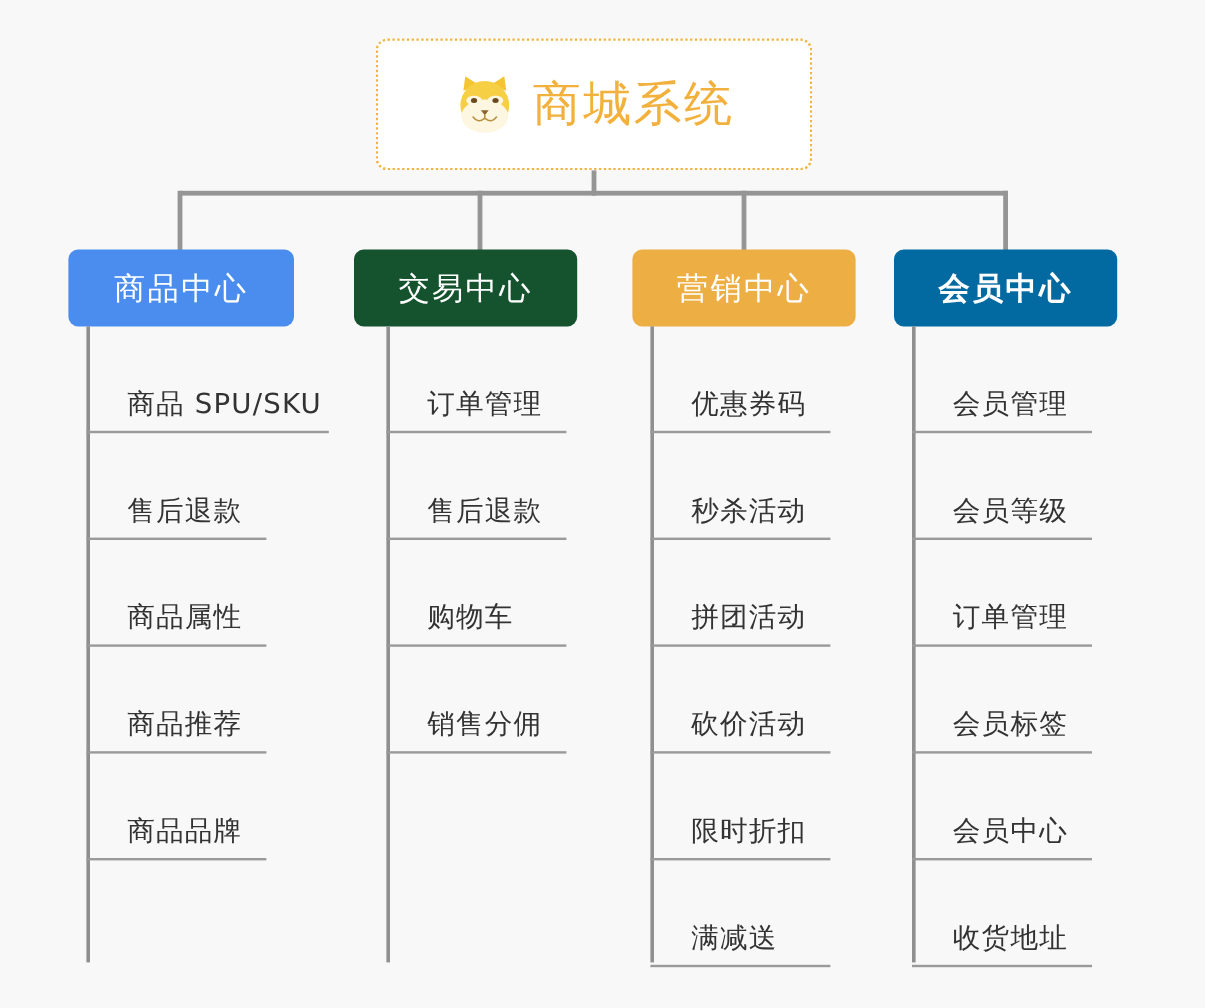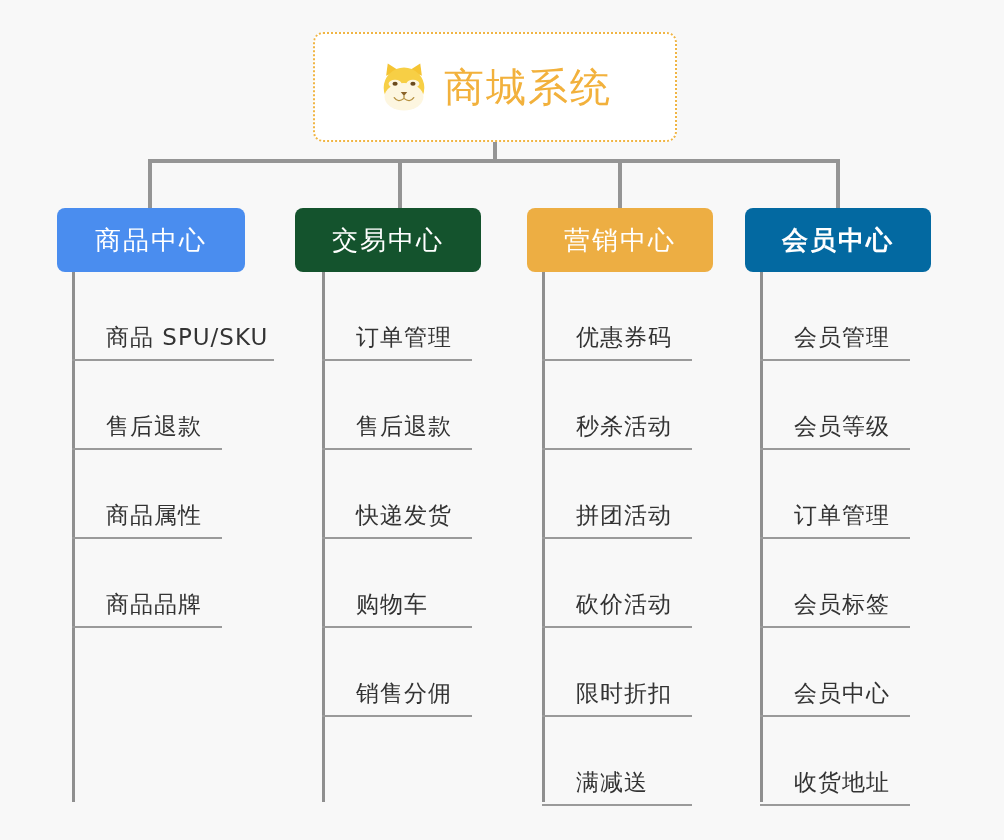--- a/index.html
+++ b/index.html
@@ -168,41 +168,41 @@
       <li class="leaf-item">
         <span class="leaf-label">商品 SPU/SKU</span>
       </li>
       <li class="leaf-item">
         <span class="leaf-label">售后退款</span>
       </li>
       <li class="leaf-item">
         <span class="leaf-label">商品属性</span>
       </li>
       <li class="leaf-item">
+        <span class="leaf-label">商品推荐</span>
+      </li>
+      <li class="leaf-item">
         <span class="leaf-label">商品品牌</span>
       </li>
     </ul>
   </div>
 
   <div class="column">
     <div class="cat-header" style="left: 295px; width: 186px; background: #14532d;">
       <span>交易中心</span>
     </div>
     <div class="spine" style="left:322px; height:530px;"></div>
     <ul class="leaf-list" style="left:322px;">
       <li class="leaf-item">
         <span class="leaf-label">订单管理</span>
       </li>
       <li class="leaf-item">
         <span class="leaf-label">售后退款</span>
       </li>
       <li class="leaf-item">
-        <span class="leaf-label">快递发货</span>
-      </li>
-      <li class="leaf-item">
         <span class="leaf-label">购物车</span>
       </li>
       <li class="leaf-item">
         <span class="leaf-label">销售分佣</span>
       </li>
     </ul>
   </div>
 
   <div class="column">
     <div class="cat-header" style="left: 527px; width: 186px; background: rgb(237, 174, 67);">

